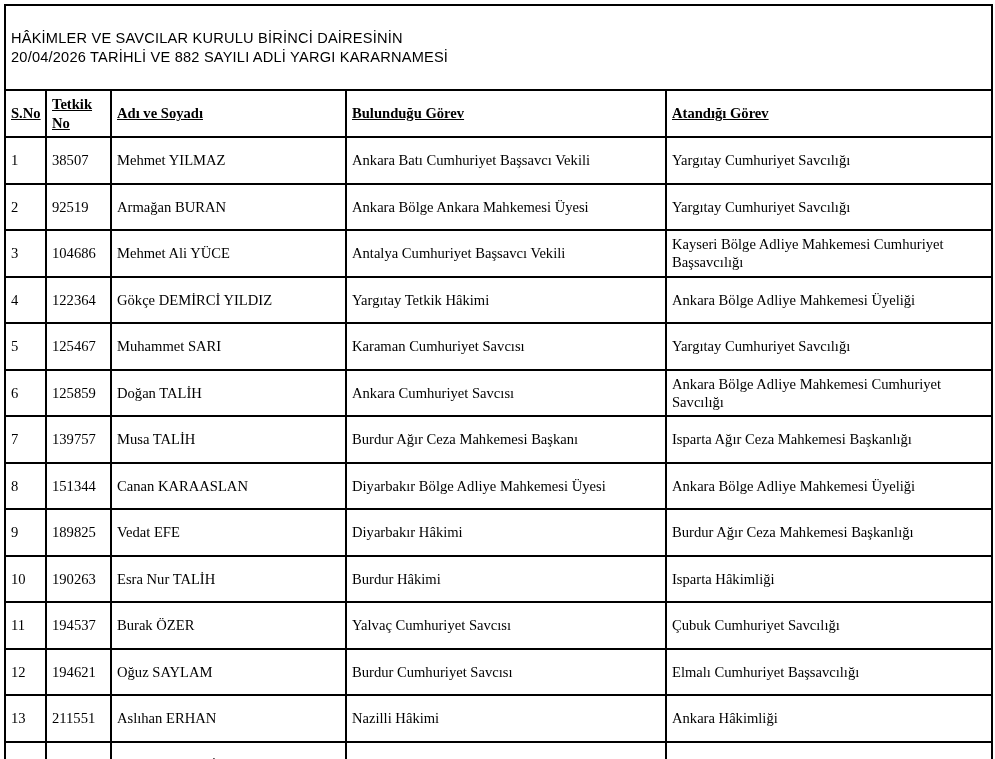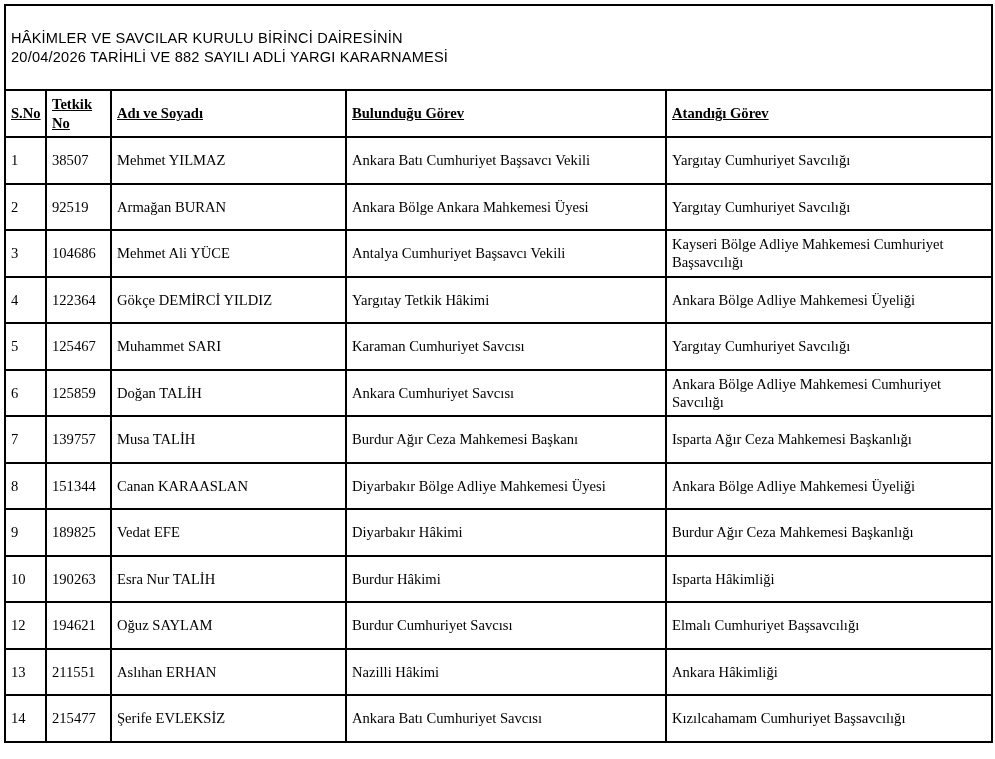--- a/index.html
+++ b/index.html
@@ -152,20 +152,27 @@
           <td class="">Burdur Ağır Ceza Mahkemesi Başkanlığı</td>
         </tr>
         <tr class="data-row">
           <td class="c-sno">10</td>
           <td class="">190263</td>
           <td class="">Esra Nur TALİH</td>
           <td class="">Burdur Hâkimi</td>
           <td class="">Isparta Hâkimliği</td>
         </tr>
         <tr class="data-row">
+          <td class="c-sno">11</td>
+          <td class="">194537</td>
+          <td class="">Burak ÖZER</td>
+          <td class="">Yalvaç Cumhuriyet Savcısı</td>
+          <td class="">Çubuk Cumhuriyet Savcılığı</td>
+        </tr>
+        <tr class="data-row">
           <td class="c-sno">12</td>
           <td class="">194621</td>
           <td class="">Oğuz SAYLAM</td>
           <td class="">Burdur Cumhuriyet Savcısı</td>
           <td class="">Elmalı Cumhuriyet Başsavcılığı</td>
         </tr>
         <tr class="data-row">
           <td class="c-sno">13</td>
           <td class="">211551</td>
           <td class="">Aslıhan ERHAN</td>

